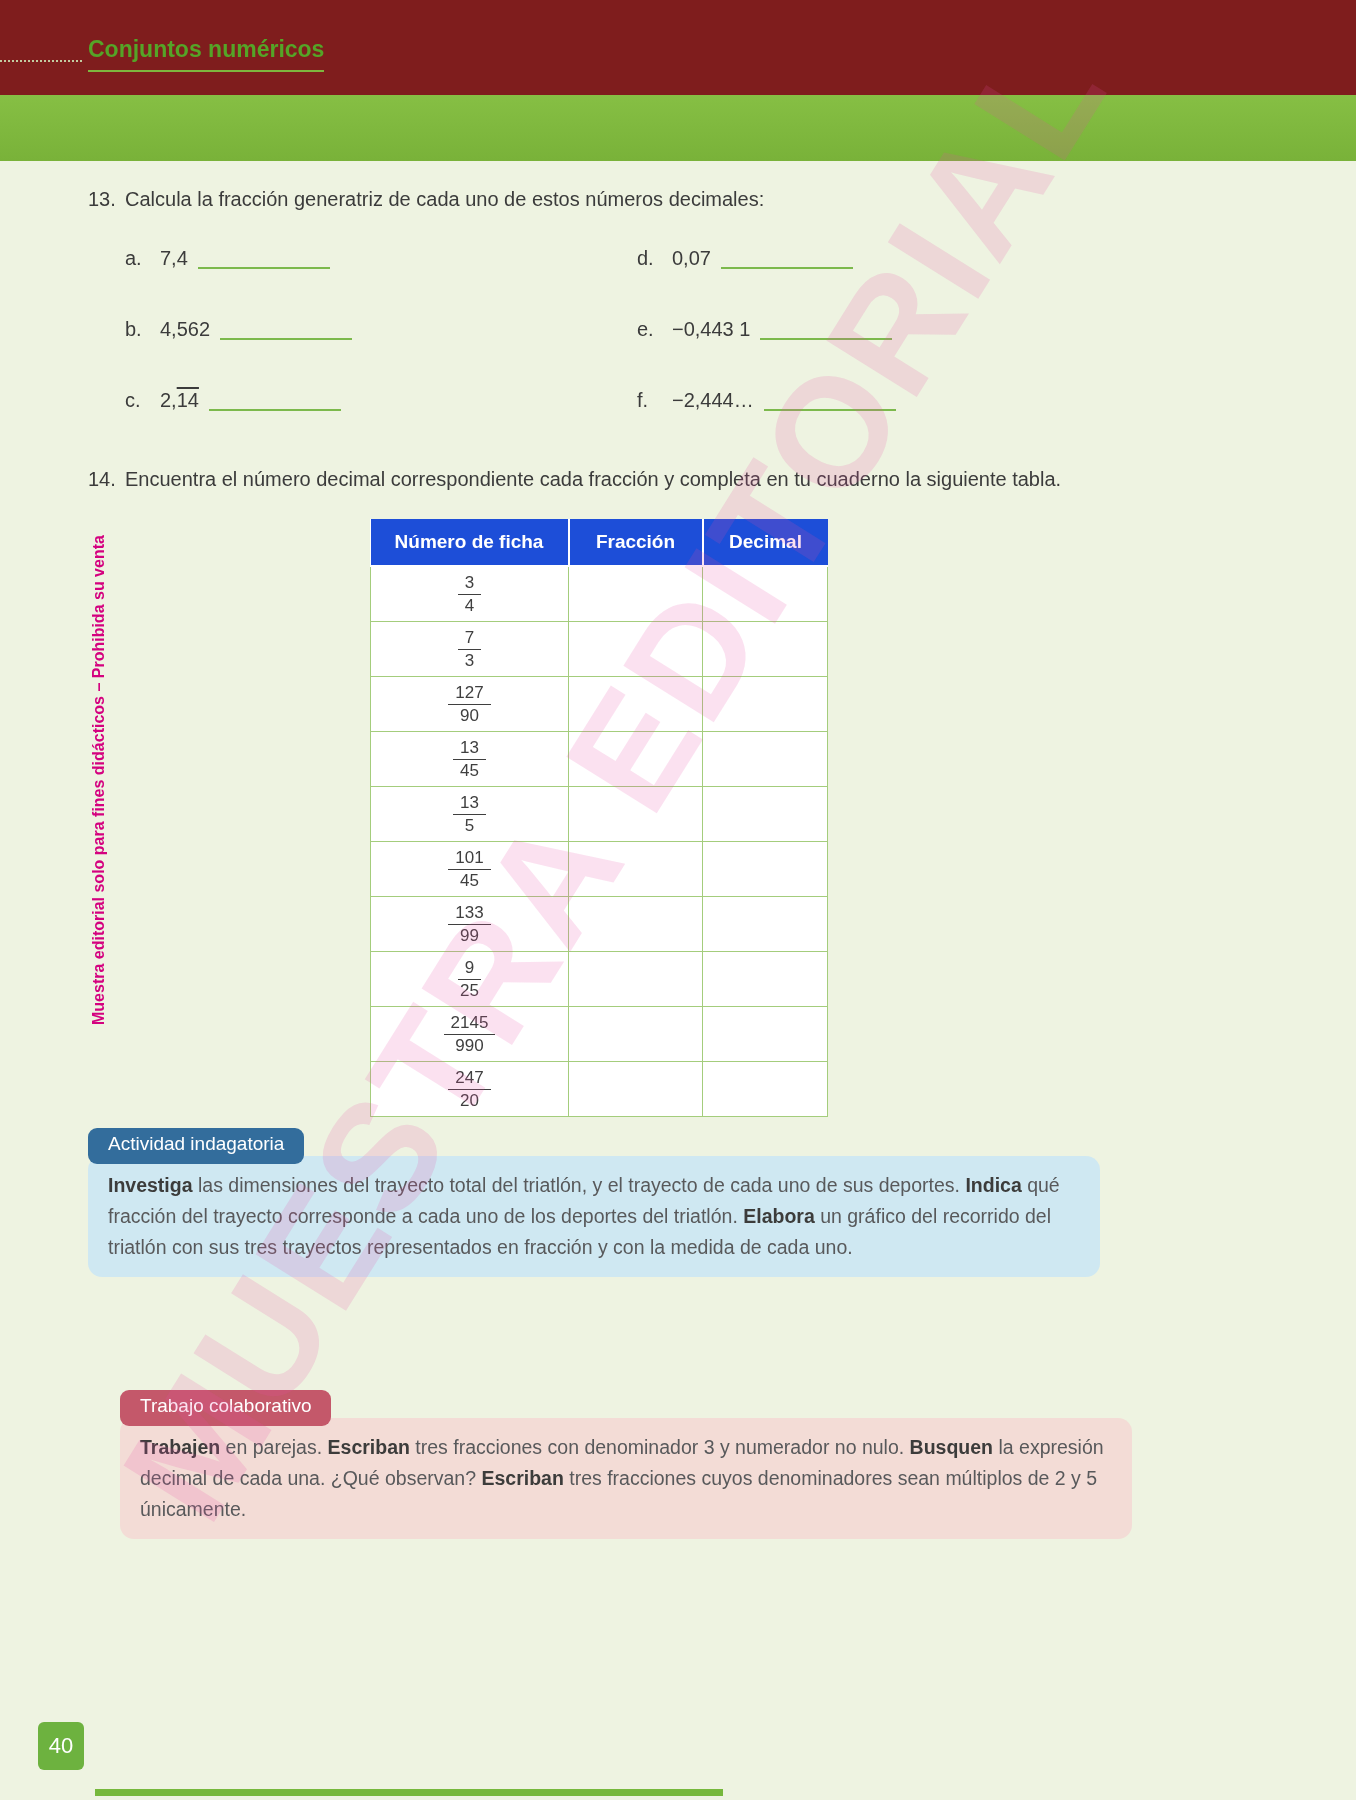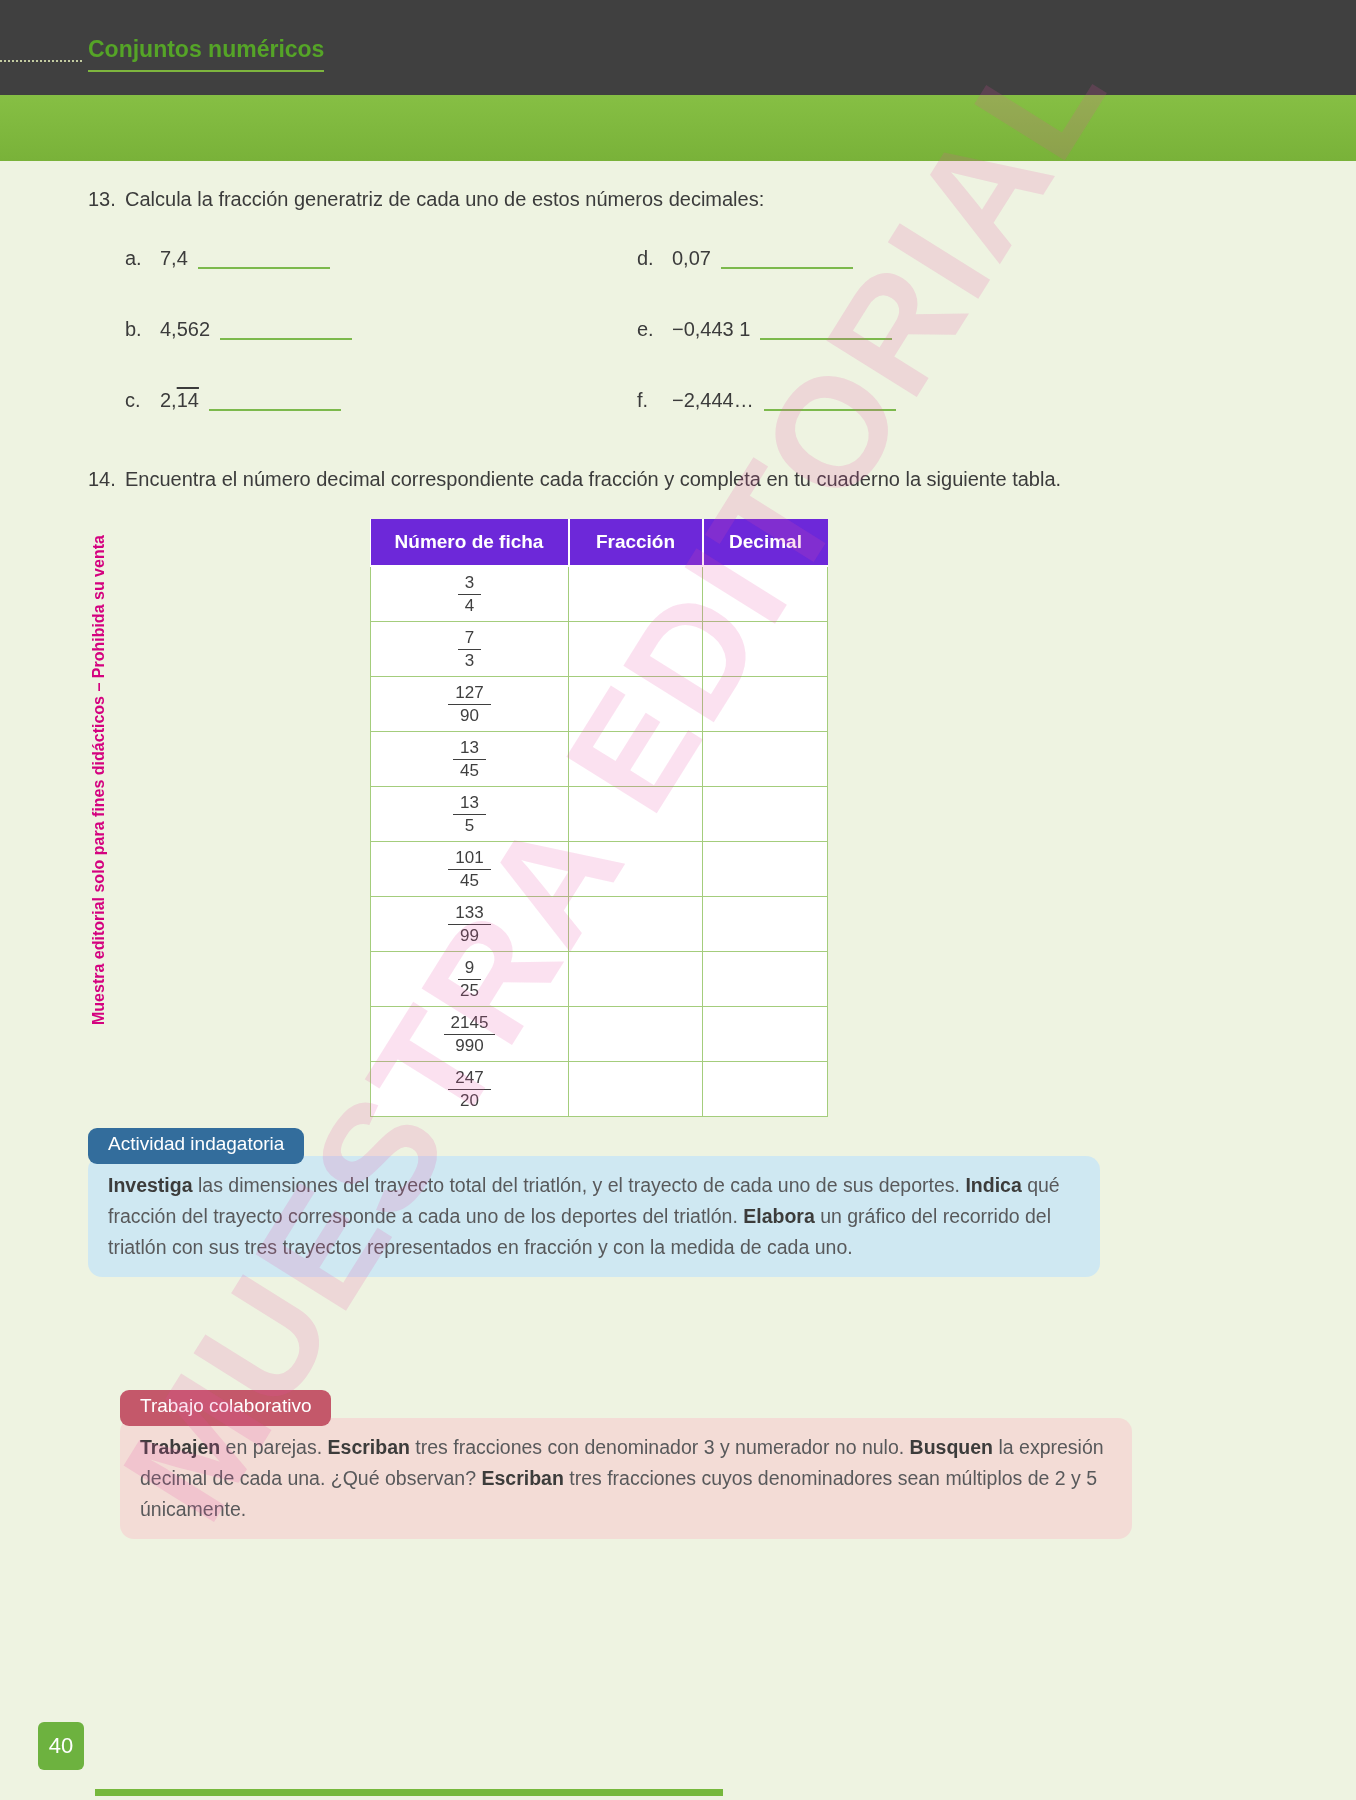--- a/index.html
+++ b/index.html
@@ -7,21 +7,21 @@
   .page {
     position: relative;
     width: 1356px;
     height: 1800px;
     background: #eef3e1;
     overflow: hidden;
   }
   
   .top-strip {
     position: absolute; top:0; left:0; width:100%; height:95px;
-    background:#404040;
+    background:#7f1d1d;
   }
   .dotted-rule {
     position:absolute; top:60px; left:0; width:82px;
     border-top:2px dotted #c3cba1;
   }
   .header-title {
     position:absolute; top:36px; left:88px;
     font-size:23px; font-weight:700; color:#55a427;
     padding-bottom:7px; border-bottom:2px solid #7eb63e;
   }
@@ -63,21 +63,21 @@
   .ex-letter { display:inline-block; width:35px; }
   .ex-value .overline { text-decoration: overline; text-align: right; }
   .answer-line {
     display:inline-block; width:132px; height:2px;
     background:#7cb94c; margin-left:10px; vertical-align:-4px;
   }
   
   .frac-table-wrap { margin:26px 0 0 282px; }
   table.frac-table { border-collapse: collapse; background:#fff; }
   table.frac-table th {
-    background:#6d28d9; color:#fff; font-size:19px; font-weight:700;
+    background:#1d4ed8; color:#fff; font-size:19px; font-weight:700;
     height:44px; border-right:2px solid #fff; border-bottom:2px solid #fff;
     text-align:center; vertical-align:middle;
   }
   table.frac-table th:last-child { border-right:none; }
   table.frac-table th.c1 { width:195px; }
   table.frac-table th.c2 { width:130px; }
   table.frac-table th.c3 { width:122px; }
   table.frac-table td {
     height:52px; border:1px solid #a4cd7c; background:#fff;
     text-align:center; vertical-align:middle;

